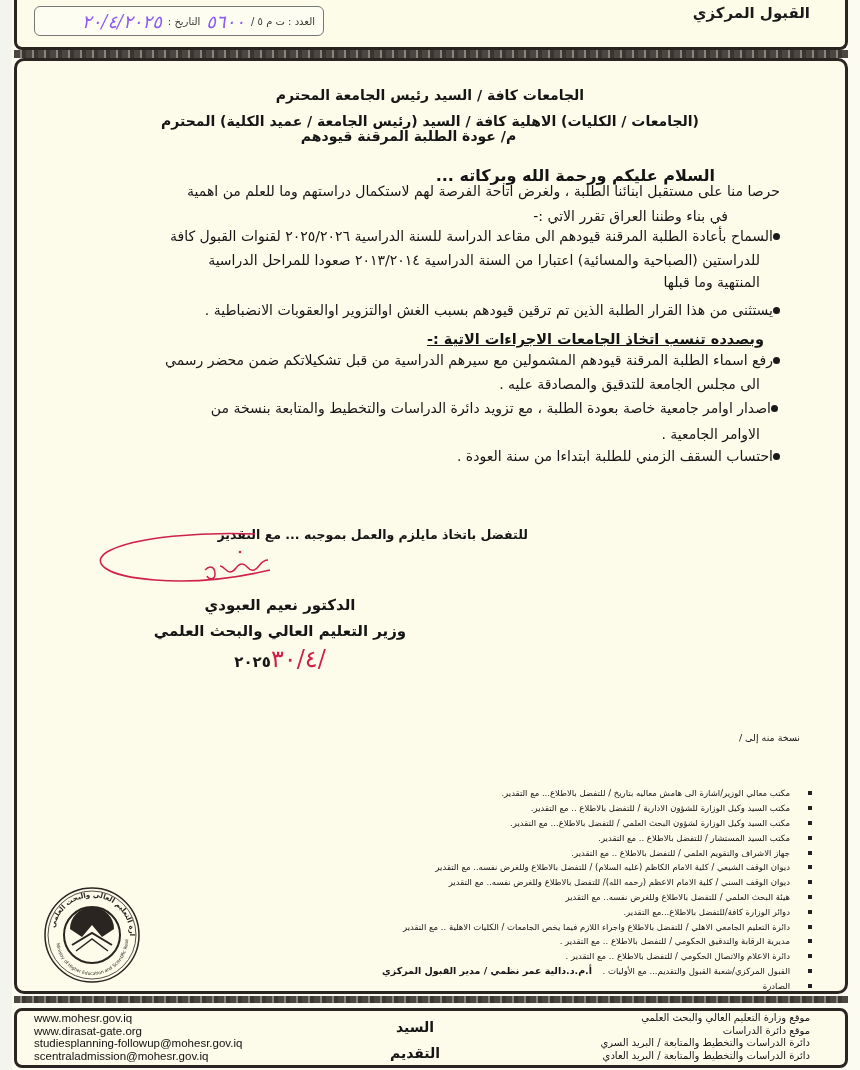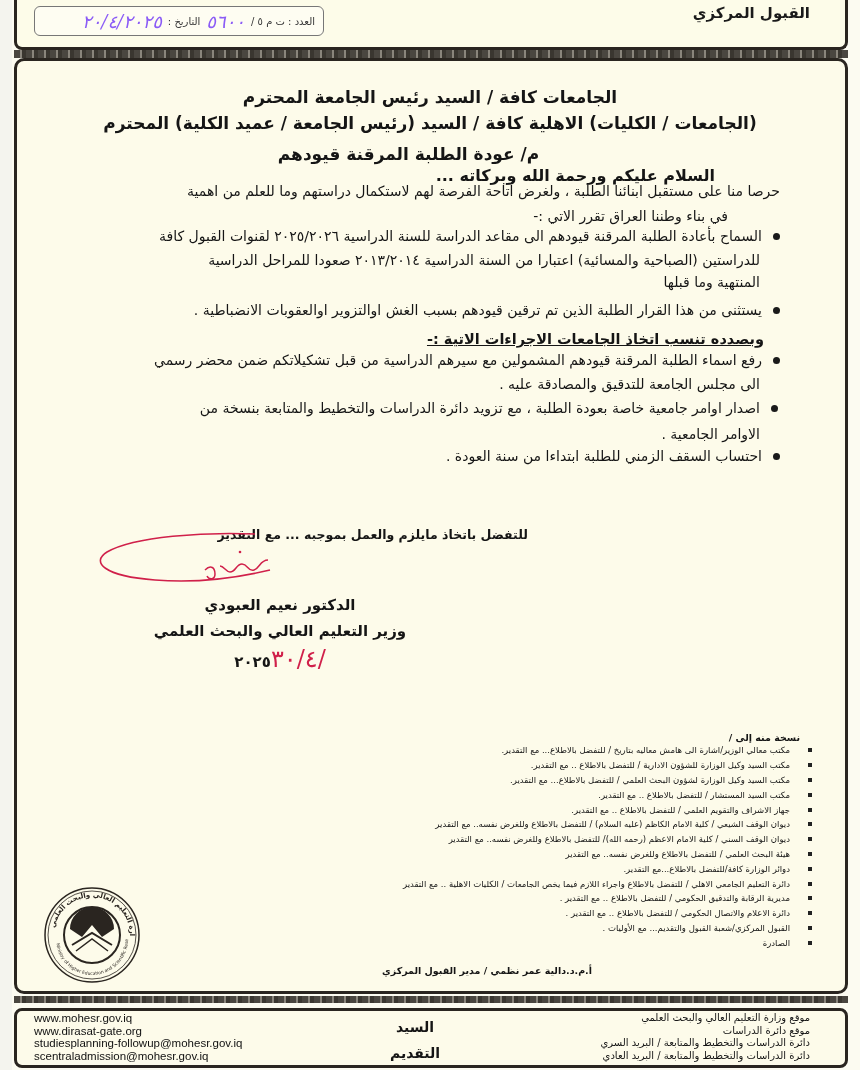--- a/index.html
+++ b/index.html
@@ -33,36 +33,36 @@
     position: absolute; left: 14px; width: 834px; height: 8px;
     background: repeating-linear-gradient(90deg, #4a4640 0 6px, #8a857c 6px 8px, #3a3630 8px 12px);
   }
 
   
   .main-box {
     position: absolute; left: 14px; top: 58px; width: 834px; height: 936px;
     border: 3px solid #2a2520; border-radius: 10px; background: #fdfbea;
   }
 
-  .addressee { position: absolute; left: 0; width: 860px; text-align: center; direction: rtl; font-weight: bold; font-size: 17px; }
+  .addressee { position: absolute; left: 0; width: 860px; text-align: center; direction: rtl; font-weight: bold; font-size: 14px; }
   .greeting { position: absolute; right: 145px; top: 166px; direction: rtl; font-weight: bold; font-size: 16px; }
   .para { position: absolute; right: 78px; direction: rtl; font-size: 14px; line-height: 1; white-space: nowrap; }
-  .bullet-item { position: absolute; right: 78px; direction: rtl; font-size: 14px; white-space: nowrap; display: flex; align-items: center; gap: 11px; text-align: right; }
+  .bullet-item { position: absolute; right: 78px; direction: rtl; font-size: 14px; white-space: nowrap; display: flex; align-items: center; gap: 0; text-align: right; }
   .bullet { width: 7px; height: 7px; border-radius: 50%; background: #1a1a1a; display: inline-block; flex: none; }
   .cont { position: absolute; direction: rtl; font-size: 14px; white-space: nowrap; }
   .subhead { position: absolute; right: 96px; top: 331px; direction: rtl; font-weight: bold; font-size: 14.5px; text-decoration: underline; }
 
   .closing { position: absolute; right: 332px; top: 491px; direction: rtl; font-weight: bold; font-size: 12.5px; margin-top: 36px; }
   .signature { position: absolute; left: 95px; top: 530px; width: 190px; height: 70px; }
   .sig-name { position: absolute; left: 160px; width: 240px; text-align: center; direction: rtl; font-weight: bold; font-size: 15px; }
   .sig-date { position: absolute; left: 190px; top: 645px; width: 180px; text-align: center; font-weight: bold; font-size: 15px; direction: ltr; }
   .sig-date .red { color: #d0204a; font-size: 24px; font-family: "DejaVu Serif", serif; font-weight: normal; }
 
-  .cc-title { position: absolute; right: 60px; top: 732px; direction: rtl; font-weight: bold; font-size: 9.5px; }
-  .cc-list { position: absolute; right: 48px; top: 743px; direction: rtl; font-size: 8.5px; list-style: none; }
+  .cc-title { position: absolute; right: 60px; top: 732px; direction: rtl; font-weight: normal; font-size: 9.5px; }
+  .cc-list { position: absolute; right: 48px; top: 786px; direction: rtl; font-size: 8.5px; list-style: none; }
   .cc-list li { height: 14.8px; display: flex; align-items: center; white-space: nowrap; }
   .cc-list li .sq { width: 4px; height: 4px; background: #222; display: inline-block; margin-left: 18px; flex: none; }
   .issuer { position: absolute; right: 268px; top: 965px; direction: rtl; font-weight: bold; font-size: 9.5px; }
 
   .seal { position: absolute; left: 42px; top: 885px; width: 100px; height: 100px; }
 
   
   .footer-box {
     position: absolute; left: 14px; top: 1008px; width: 834px; height: 60px;
     border: 3px solid #2a2520; border-radius: 8px; background: #fdfbea;
@@ -91,21 +91,21 @@
     <span>0007618</span>
   </div>
   <div class="dept-title">القبول المركزي</div>
 
   <div class="stripe" style="top:50px"></div>
 
   <div class="main-box"></div>
 
   <div class="addressee" style="top:87px">الجامعات كافة / السيد رئيس الجامعة المحترم</div>
   <div class="addressee" style="top:113px">(الجامعات / الكليات) الاهلية كافة / السيد (رئيس الجامعة / عميد الكلية) المحترم</div>
-  <div class="addressee" style="top:144px;padding-right:43px">م/ عودة الطلبة المرقنة قيودهم</div>
+  <div class="addressee" style="top:128px;padding-right:43px">م/ عودة الطلبة المرقنة قيودهم</div>
 
   <div class="greeting">السلام عليكم ورحمة الله وبركاته ...</div>
 
   <div class="para" style="top:184px;right:80px">حرصا منا على مستقبل ابنائنا الطلبة ، ولغرض اتاحة الفرصة لهم لاستكمال دراستهم وما للعلم من اهمية</div>
   <div class="para" style="top:209px;right:132px">في بناء وطننا العراق تقرر الاتي :-</div>
 
   <div class="bullet-item" style="top:228px;right:80px">
     <span class="bullet"></span>
     <span>السماح بأعادة الطلبة المرقنة قيودهم الى مقاعد الدراسة للسنة الدراسية ٢٠٢٥/٢٠٢٦ لقنوات القبول كافة</span>
   </div>

